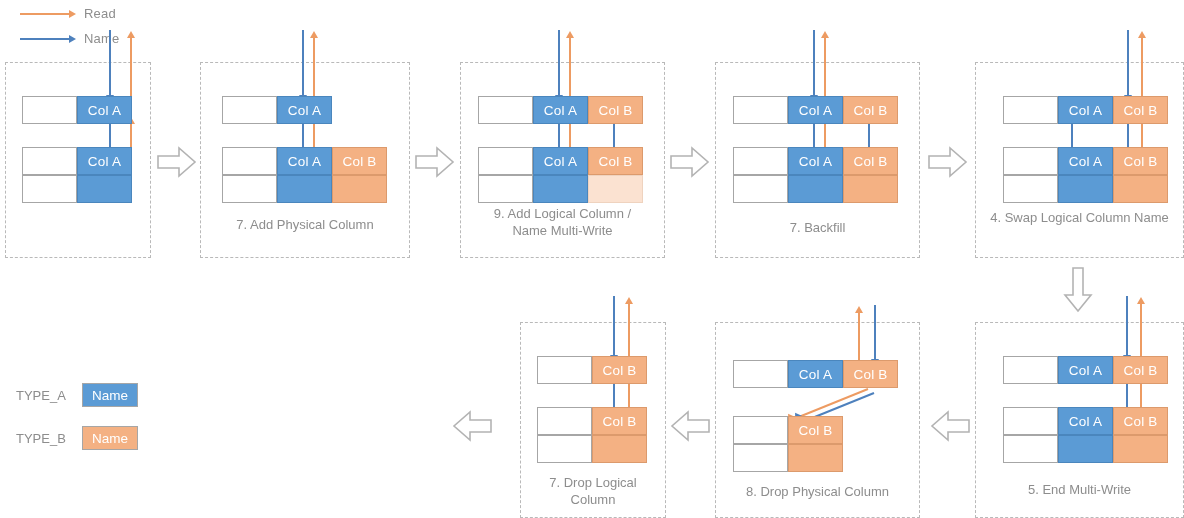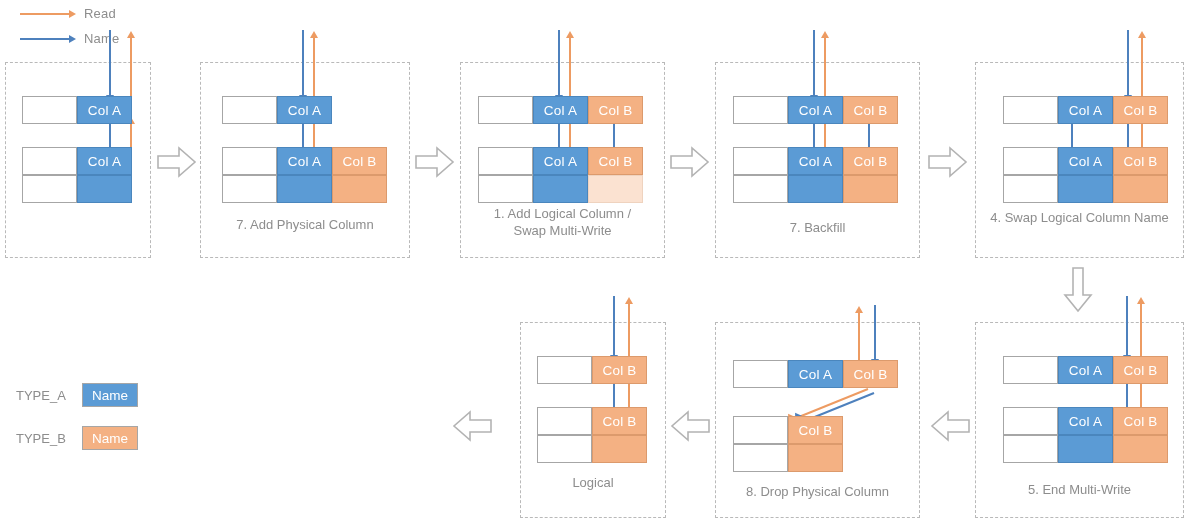--- a/index.html
+++ b/index.html
@@ -158,22 +158,22 @@
   </div>
 
   <div class="block-arrow" style="left:415px;top:146px;">
     <svg width="40" height="32" viewBox="0 0 40 32">
       <polygon points="1,10 22,10 22,2 38,16 22,30 22,22 1,22" fill="#ffffff" stroke="#b3b3b3" stroke-width="1.6"></polygon>
     </svg>
   </div>
 
   <div class="panel" style="left:460px;top:62px;width:205px;height:196px;"></div>
   <div class="panel-caption" style="left:460px;top:205px;width:205px;">
-    <div>1. Add Logical Column /</div>
-    <div>Swap Multi-Write</div>
+    <div>9. Add Logical Column /</div>
+    <div>Name Multi-Write</div>
   </div>
 
   <div class="vline w" style="left:558px;top:30px;height:66px;"></div>
   <div class="arrow-head ah-down" style="left:555px;top:95px;border-top:7px solid #4E81BD;"></div>
   <div class="vline w" style="left:558px;top:124px;height:24px;"></div>
   <div class="arrow-head ah-down" style="left:555px;top:147px;border-top:7px solid #4E81BD;"></div>
 
   <div class="vline r" style="left:569px;top:38px;height:60px;"></div>
   <div class="arrow-head ah-up" style="left:566px;top:31px;border-bottom:7px solid #ED9B62;"></div>
   <div class="vline r" style="left:569px;top:124px;height:36px;"></div>
@@ -370,21 +370,22 @@
   </div>
 
   <div class="block-arrow" style="left:670px;top:410px;">
     <svg width="40" height="32" viewBox="0 0 40 32">
       <polygon points="39,10 18,10 18,2 2,16 18,30 18,22 39,22" fill="#ffffff" stroke="#b3b3b3" stroke-width="1.6"></polygon>
     </svg>
   </div>
 
   <div class="panel" style="left:520px;top:322px;width:146px;height:196px;"></div>
   <div class="panel-caption" style="left:520px;top:474px;width:146px;">
-    <div>Logical</div>
+    <div>7. Drop Logical</div>
+    <div>Column</div>
   </div>
 
   <div class="vline w" style="left:613px;top:296px;height:60px;"></div>
   <div class="arrow-head ah-down" style="left:610px;top:355px;border-top:7px solid #4E81BD;"></div>
   <div class="vline w" style="left:613px;top:384px;height:24px;"></div>
   <div class="arrow-head ah-down" style="left:610px;top:407px;border-top:7px solid #4E81BD;"></div>
 
   <div class="vline r" style="left:628px;top:304px;height:54px;"></div>
   <div class="arrow-head ah-up" style="left:625px;top:297px;border-bottom:7px solid #ED9B62;"></div>
   <div class="vline r" style="left:628px;top:384px;height:36px;"></div>

